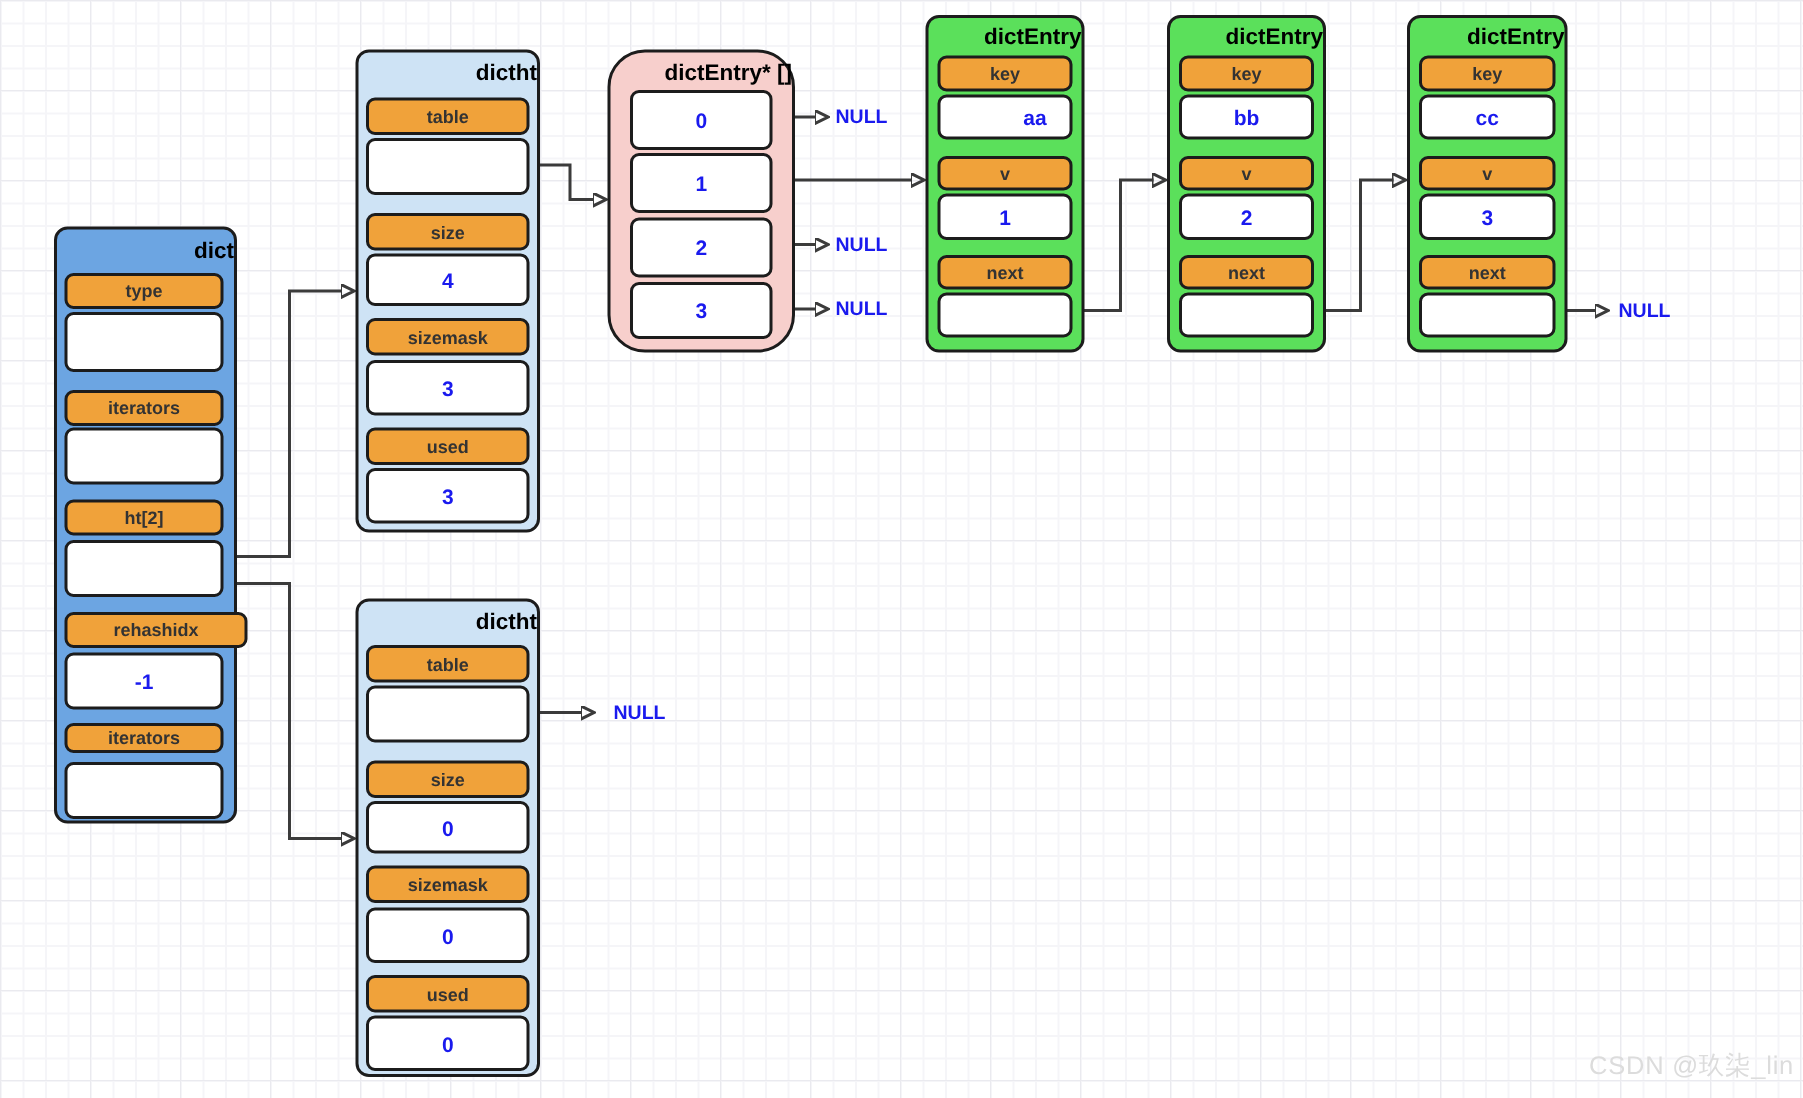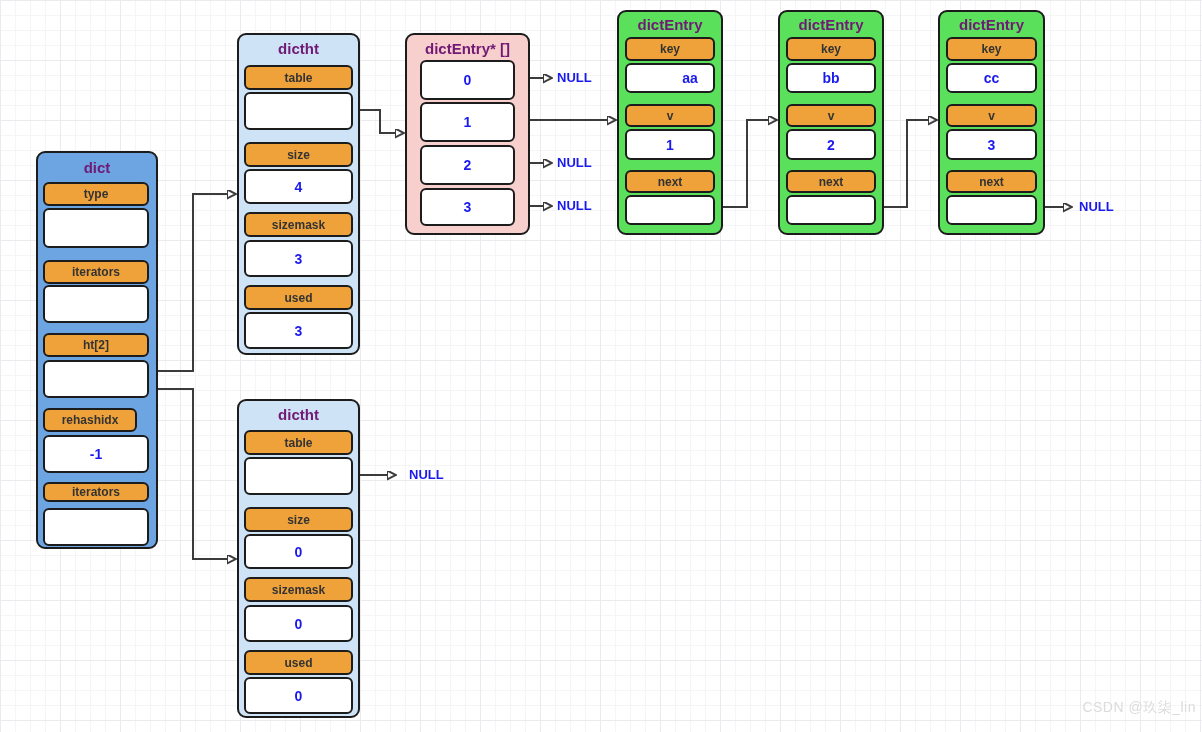--- a/index.html
+++ b/index.html
@@ -10,30 +10,30 @@
     background-image:
       linear-gradient(#eaeaef 1px, transparent 1px),
       linear-gradient(90deg, #eaeaef 1px, transparent 1px),
       linear-gradient(#f5f5f8 1px, transparent 1px),
       linear-gradient(90deg, #f5f5f8 1px, transparent 1px);
     background-size:60px 60px,60px 60px,15px 15px,15px 15px;
   }
   .struct{position:absolute;border:2px solid #1c1c1c;border-radius:9px;box-sizing:border-box;}
   .struct.dict{background:#6CA5E2;}
   .struct.ht{background:#CEE3F5;}
-  .struct.arr{background:#F7CFCC;}
+  .struct.arr{background:#F7CFCC;border-radius:25px;}
   .struct.entry{background:#5BE05B;}
-  .struct-title{position:absolute;left:0;right:0;text-align:center;font-weight:bold;
-    font-size:15px;color:#701a75;}
+  .struct-title{position:absolute;left:0;right:0;text-align:right;font-weight:bold;
+    font-size:15px;color:#000000;}
   .lbl,.val{position:absolute;border:2px solid #1c1c1c;border-radius:6px;box-sizing:border-box;
     display:flex;align-items:center;justify-content:center;font-weight:bold;}
   .lbl{background:#F0A23A;font-size:12px;color:#333;}
   .val{background:#ffffff;font-size:14px;color:#1A1AEE;}
   .null-label{position:absolute;font-weight:bold;font-size:13px;color:#1A1AEE;}
-  .watermark{position:absolute;font-size:14px;color:#dcdcdc;letter-spacing:0.5px;}
+  .watermark{position:absolute;font-size:17px;color:#dcdcdc;letter-spacing:0.5px;}
   svg.connectors{position:absolute;left:0;top:0;pointer-events:none;}
   svg.connectors path{fill:none;stroke:#3b3b3b;stroke-width:2;}
 </style>
 </head>
 <body>
 
 <div class="canvas">
 
   <svg class="connectors" width="1202" height="732">
     <defs>
@@ -55,21 +55,21 @@
   </svg>
 
   <div class="struct dict" style="left:36px;top:151px;width:122px;height:398px;">
     <div class="struct-title" style="top:6px;">dict</div>
     <div class="lbl" style="left:5px;width:106px;top:29px;height:24px;">type</div>
     <div class="val" style="left:5px;width:106px;top:55px;height:40px;"></div>
     <div class="lbl" style="left:5px;width:106px;top:107px;height:24px;">iterators</div>
     <div class="val" style="left:5px;width:106px;top:132px;height:38px;"></div>
     <div class="lbl" style="left:5px;width:106px;top:180px;height:24px;">ht[2]</div>
     <div class="val" style="left:5px;width:106px;top:207px;height:38px;"></div>
-    <div class="lbl" style="left:5px;width:94px;top:255px;height:24px;">rehashidx</div>
+    <div class="lbl" style="left:5px;width:122px;top:255px;height:24px;">rehashidx</div>
     <div class="val" style="left:5px;width:106px;top:282px;height:38px;">-1</div>
     <div class="lbl" style="left:5px;width:106px;top:329px;height:20px;">iterators</div>
     <div class="val" style="left:5px;width:106px;top:355px;height:38px;"></div>
   </div>
 
   <div class="struct ht" style="left:237px;top:33px;width:123px;height:322px;">
     <div class="struct-title" style="top:5px;">dictht</div>
     <div class="lbl" style="left:5px;width:109px;top:30px;height:25px;">table</div>
     <div class="val" style="left:5px;width:109px;top:57px;height:38px;"></div>
     <div class="lbl" style="left:5px;width:109px;top:107px;height:25px;">size</div>

